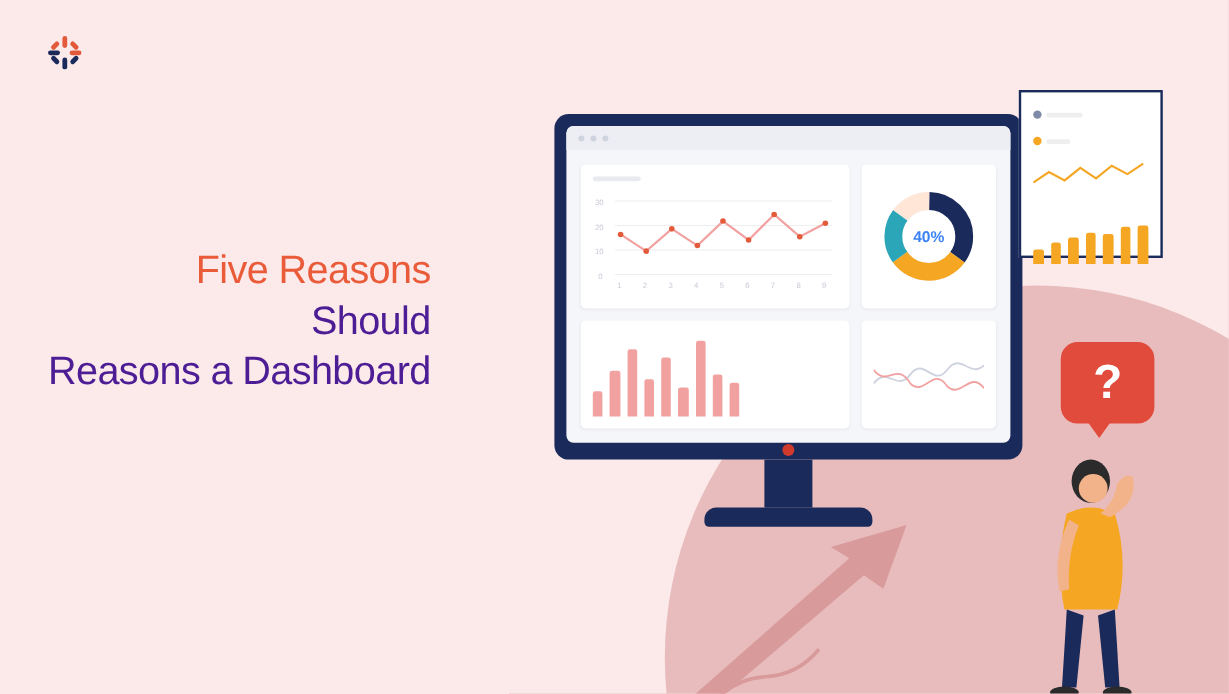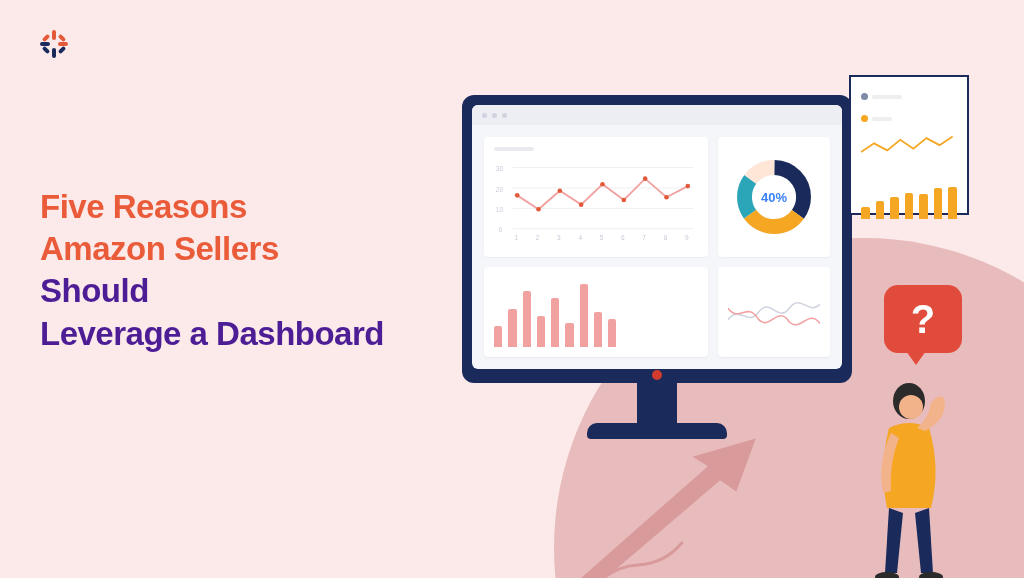--- a/index.html
+++ b/index.html
@@ -36,25 +36,26 @@
     font-weight: 700;
     color: #1a2a5a;
     letter-spacing: -0.5px;
   }
   .logo-text .tm { font-size: 10px; vertical-align: super; font-weight: 400; color: #e35a3b; }
 
   
   .headline {
     position: absolute;
     left: 40px;
-    top: 186px;
+    top: 204px;
     font-size: 33px;
     line-height: 1.28;
-    font-weight: 700;
+    font-weight: 400;
     letter-spacing: -0.5px;
+    text-align: right;
   }
   .headline .accent { color: #ea5b3a; display: block; }
   .headline .primary { color: #4c1d95; display: block; }
 
   
   .monitor {
     position: absolute;
     top: 95px;
     left: 462px;
     width: 390px;
@@ -213,23 +214,22 @@
         <rect x="20" y="16" width="4" height="8" rx="2" transform="rotate(45 22 20)" fill="#1a2a5a"></rect>
         <rect x="4" y="16" width="4" height="8" rx="2" transform="rotate(-45 6 20)" fill="#1a2a5a"></rect>
         <rect x="20" y="4" width="4" height="8" rx="2" transform="rotate(-45 22 8)" fill="#e35a3b"></rect>
       </g>
     </svg>
   </span>
 </div>
 
 <div class="headline">
   <span class="accent">Five Reasons</span>
-  <span class="accent">Amazon Sellers</span>
   <span class="primary">Should</span>
-  <span class="primary">Leverage a Dashboard</span>
+  <span class="primary">Reasons a Dashboard</span>
 </div>
 
 <div class="doc-connector"></div>
 
 <div class="monitor">
   <div class="monitor-bezel" style="position:relative;">
     <div class="monitor-screen">
       <div class="screen-browserbar">
         <span class="bb-dot"></span>
         <span class="bb-dot"></span>

